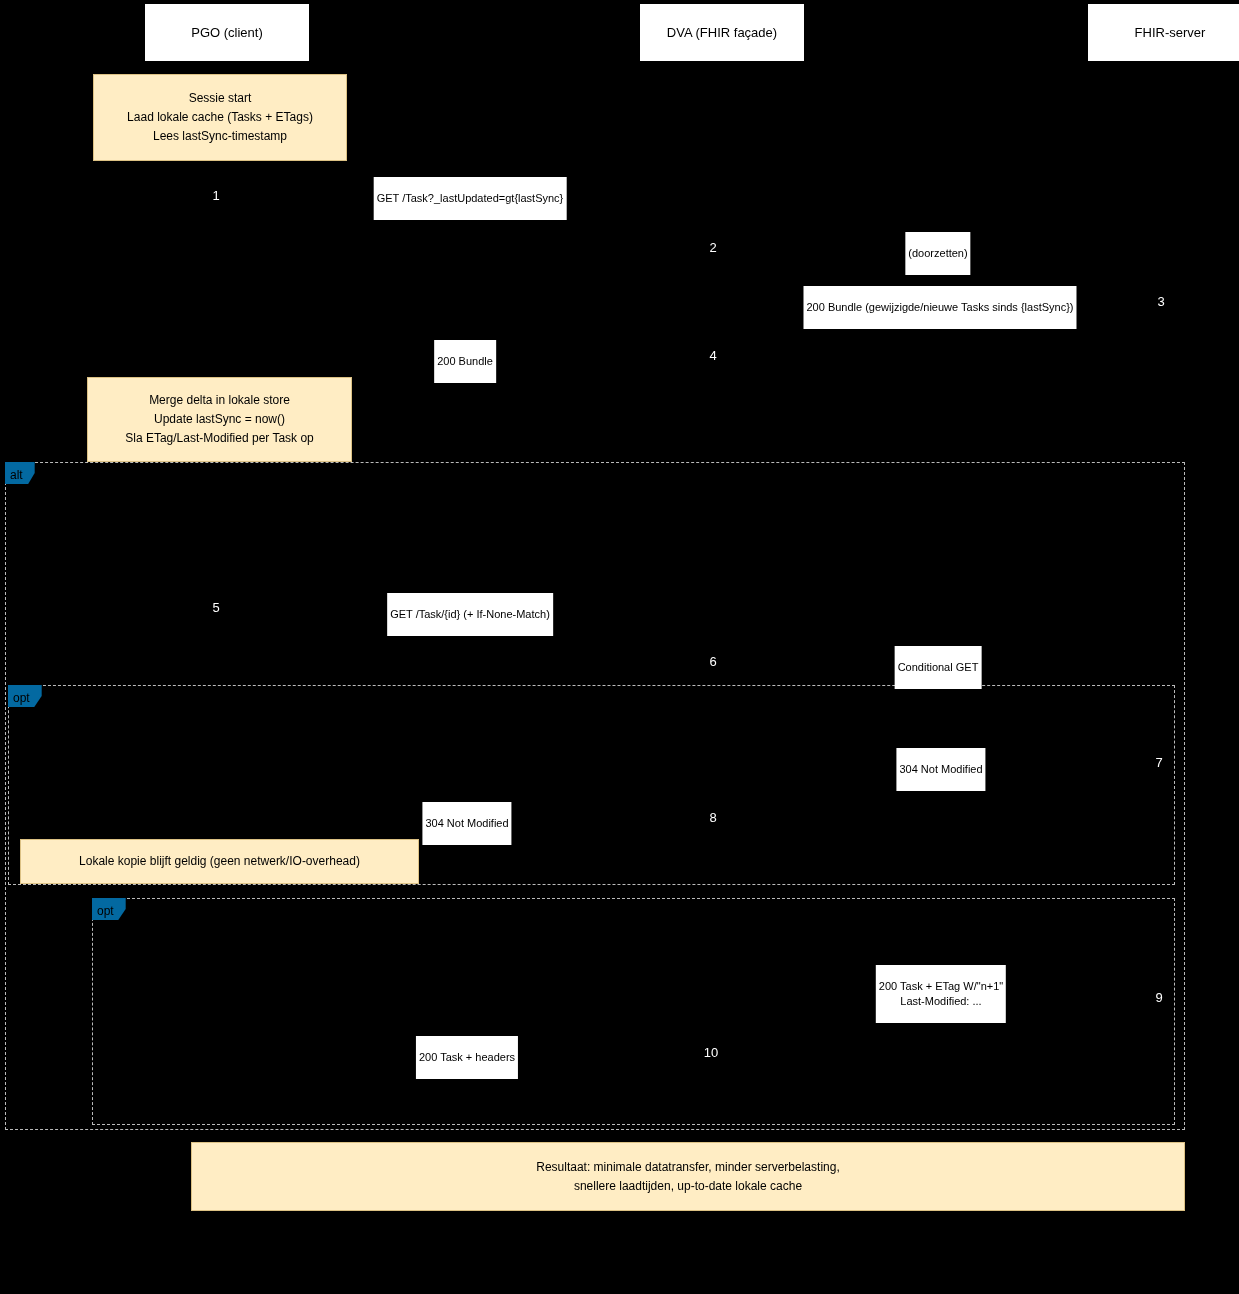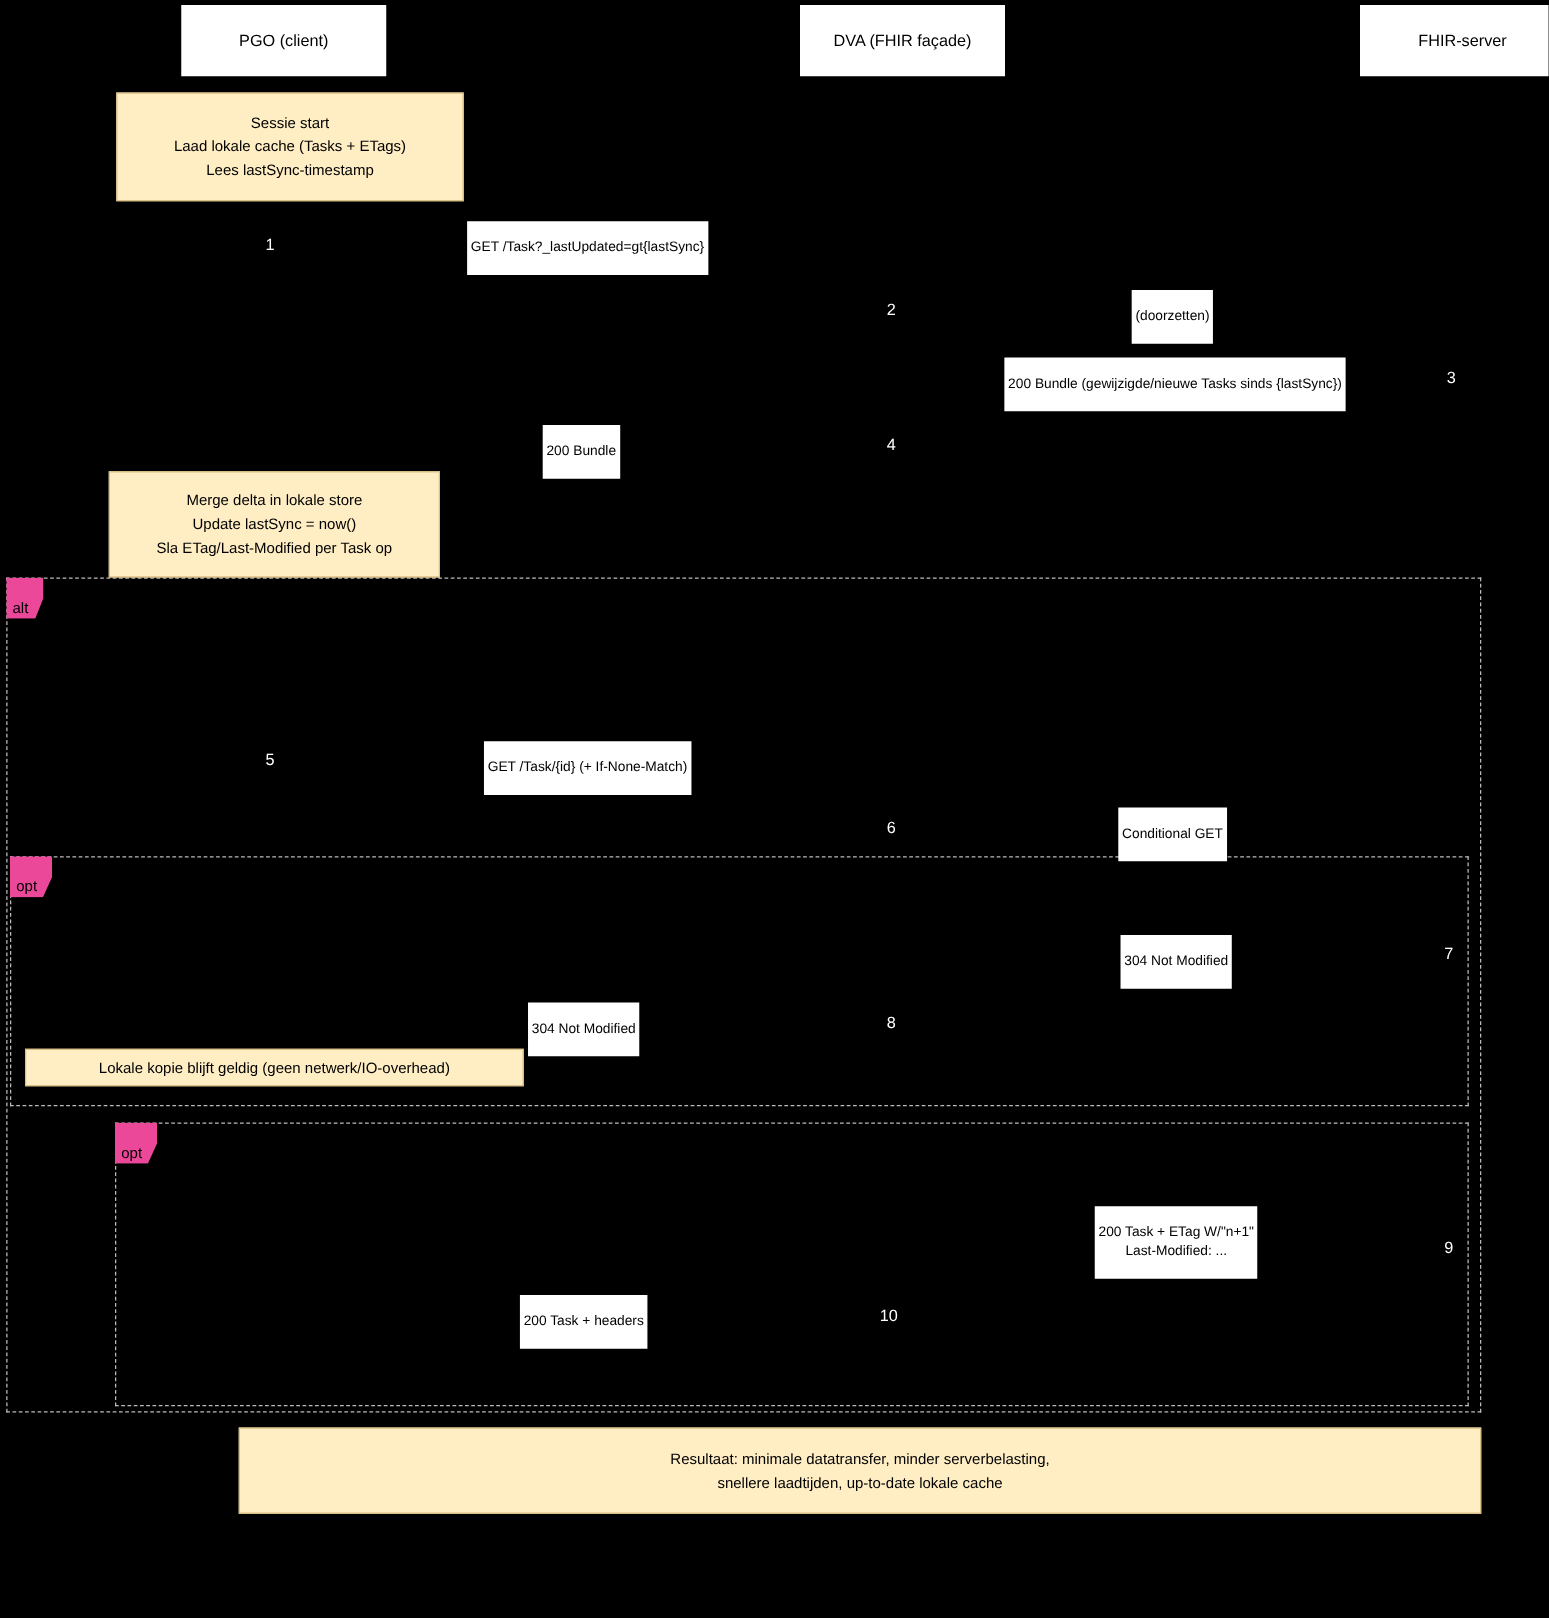--- a/index.html
+++ b/index.html
@@ -47,25 +47,25 @@
   }
   .frame {
     position: absolute;
     border: 1px dashed #bbbbbb;
     box-sizing: border-box;
   }
   .frame-tab {
     position: absolute;
     left: -1px;
     top: -1px;
-    background: #ec4899;
+    background: #0369a1;
     color: #000000;
     font-size: 12px;
     line-height: 14px;
-    padding: 17px 12px 2px 5px;
+    padding: 6px 12px 2px 5px;
     clip-path: polygon(0 0, 100% 0, 100% 50%, 78% 100%, 0 100%);
   }
   .msg-label {
     position: absolute;
     transform: translateX(-50%);
     background: #ffffff;
     color: #000000;
     font-size: 11px;
     line-height: 15px;
     padding: 14px 3px;
@@ -96,27 +96,27 @@
     <div class="frame-tab">opt</div>
   </div>
   <div class="frame" style="left:92px;top:898px;width:1083px;height:227px">
     <div class="frame-tab">opt</div>
   </div>
 
   <div class="participant" style="left:145px">PGO (client)</div>
   <div class="participant" style="left:640px">DVA (FHIR façade)</div>
   <div class="participant" style="left:1088px">FHIR-server</div>
 
-  <div class="note" style="left:93px;top:74px;width:278px;height:87px">Sessie start
+  <div class="note" style="left:93px;top:74px;width:254px;height:87px">Sessie start
 Laad lokale cache (Tasks + ETags)
 Lees lastSync-timestamp</div>
   <div class="note" style="left:87px;top:377px;width:265px;height:85px">Merge delta in lokale store
 Update lastSync = now()
 Sla ETag/Last-Modified per Task op</div>
-  <div class="note" style="left:20px;top:839px;width:399px;height:30px">Lokale kopie blijft geldig (geen netwerk/IO-overhead)</div>
+  <div class="note" style="left:20px;top:839px;width:399px;height:45px">Lokale kopie blijft geldig (geen netwerk/IO-overhead)</div>
   <div class="note" style="left:191px;top:1142px;width:994px;height:69px">Resultaat: minimale datatransfer, minder serverbelasting,
 snellere laadtijden, up-to-date lokale cache</div>
 
   <div class="msg-label" style="left:470px;top:177px">GET /Task?_lastUpdated=gt{lastSync}</div>
   <div class="msg-label" style="left:938px;top:232px">(doorzetten)</div>
   <div class="msg-label" style="left:940px;top:286px">200 Bundle (gewijzigde/nieuwe Tasks sinds {lastSync})</div>
   <div class="msg-label" style="left:465px;top:340px">200 Bundle</div>
   <div class="msg-label" style="left:470px;top:593px">GET /Task/{id} (+ If-None-Match)</div>
   <div class="msg-label" style="left:938px;top:646px">Conditional GET</div>
   <div class="msg-label" style="left:941px;top:748px">304 Not Modified</div>

